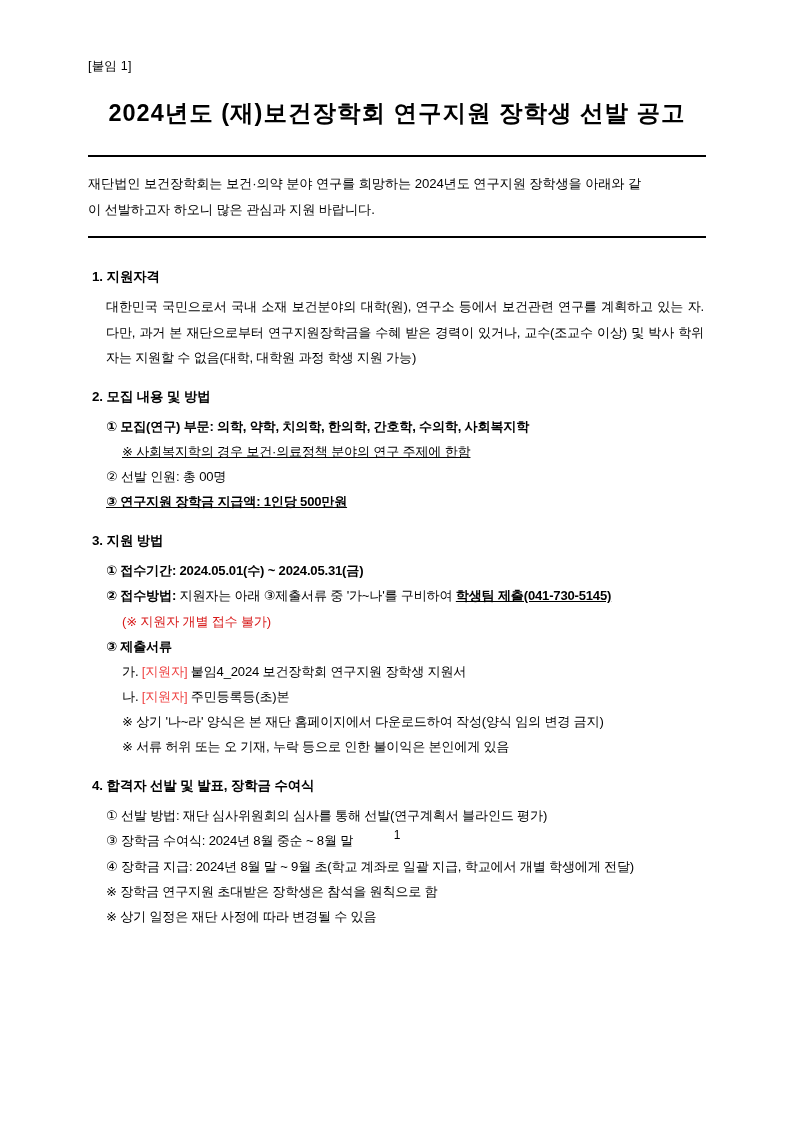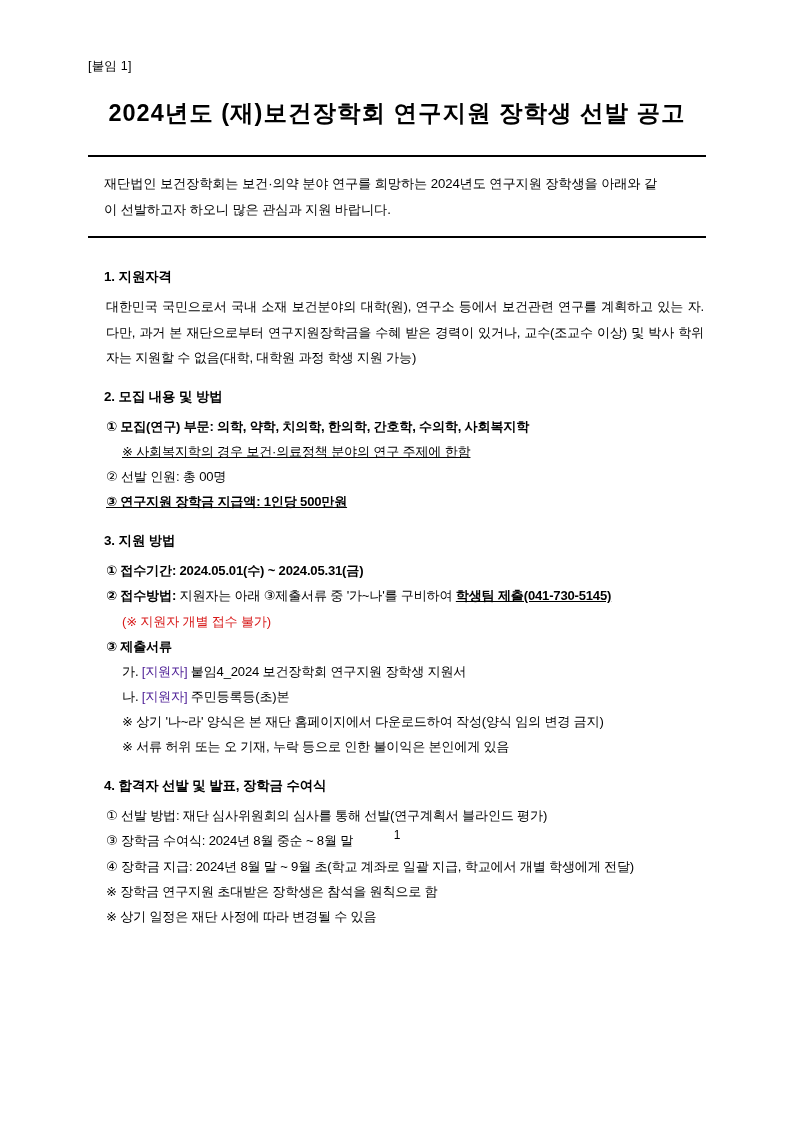--- a/index.html
+++ b/index.html
@@ -36,50 +36,50 @@
     white-space: nowrap;
   }
   .rule {
     border: none;
     border-top: 2.2px solid #000;
     margin: 0;
   }
   .intro {
     font-size: 13.2px;
     line-height: 1.95;
-    margin: 14px 0 14px 16px;
+    margin: 14px 0 14px 0;
     text-align: justify;
     letter-spacing: -0.1px;
   }
   .rule-bottom {
     border: none;
     border-top: 2.2px solid #000;
     margin: 0 0 30px 0;
   }
   .sec {
     margin-bottom: 18px;
   }
   .sec-title {
     font-size: 13.4px;
     font-weight: bold;
     letter-spacing: -0.1px;
-    margin: 0 0 8px 16px;
+    margin: 0 0 8px 4px;
   }
   .body-line {
     font-size: 13.1px;
     line-height: 1.92;
     letter-spacing: -0.2px;
   }
   .indent1 { padding-left: 18px; }
   .indent2 { padding-left: 34px; }
   .indent4 { padding-left: 100px; }
   .b { font-weight: bold; }
   .u { text-decoration: underline; }
   .red { color: #d81b1b; }
-  .blue { color: #4c1d95; }
+  .blue { color: #ef4444; }
   .sec1-para {
     font-size: 13.1px;
     line-height: 1.92;
     letter-spacing: -0.2px;
     padding-left: 18px;
     padding-right: 2px;
     text-align: justify;
   }
   .pagenum {
     position: absolute;

